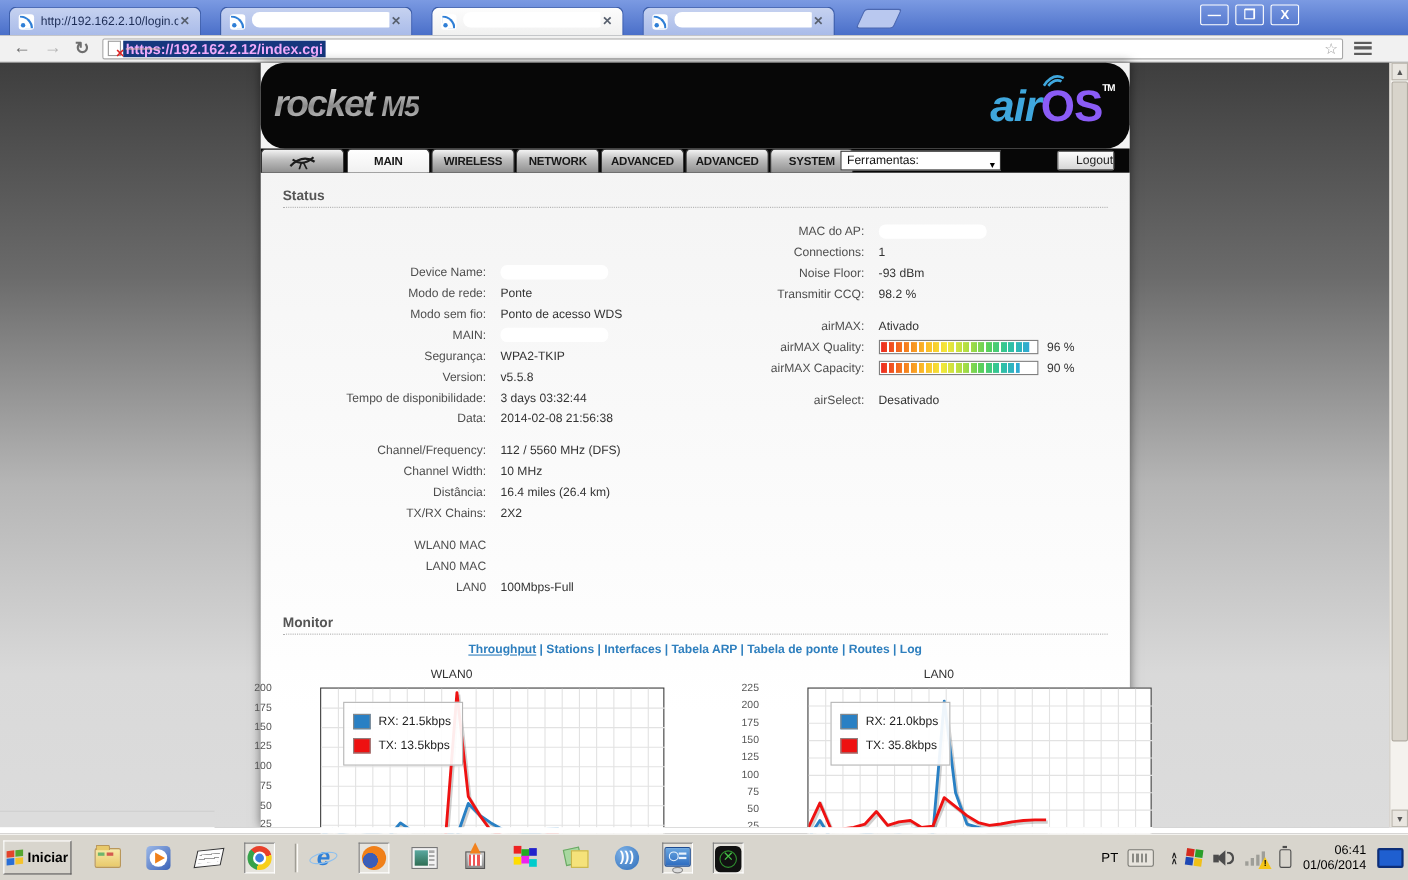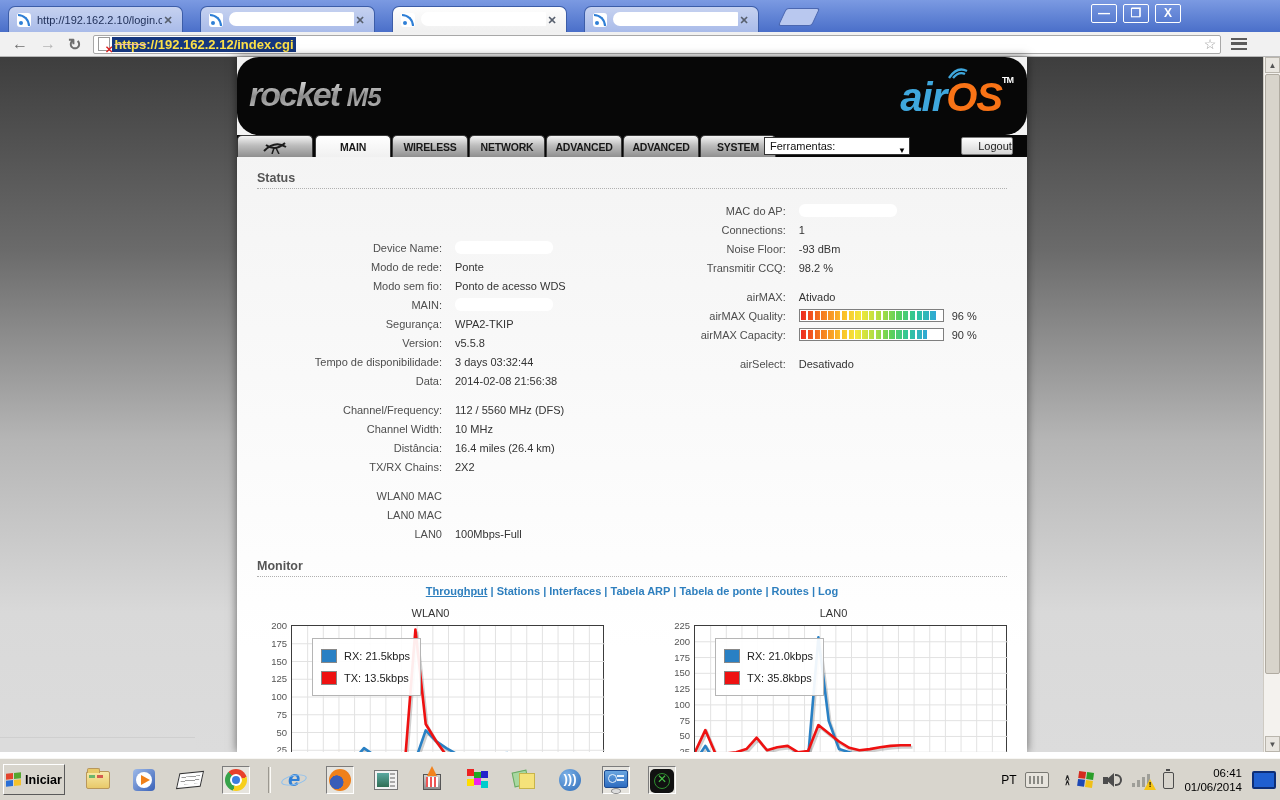--- a/index.html
+++ b/index.html
@@ -21,21 +21,21 @@
   .winbtns { position:absolute; top:4px; left:1085px; display:flex; }
   .winbtn { width:26px; height:19px; border:1px solid #fff; border-radius:2px; margin-left:6px;
     color:#fff; font-size:12px; text-align:center; line-height:17px; font-weight:bold; }
   .toolbar { position:absolute; left:0; top:32px; width:1280px; height:25px; background:#f1f1f1;
     border-bottom:1px solid #b7b7b7; display:flex; align-items:center; }
   .navglyph { font-size:16px; color:#6e6e6e; font-weight:bold; margin-left:12px; }
   .omnibox { margin-left:12px; width:1128px; height:19px; background:#fff; border:1px solid #a8a8a8;
     border-radius:2px; display:flex; align-items:center; padding:0 4px; }
   .page-icon { position:relative; width:12px; height:14px; background:#fff; border:1px solid #9a9a9a; margin-right:2px; flex:0 0 auto; }
   .page-icon::after { content:"✕"; position:absolute; right:-4px; bottom:-5px; color:#d22; font-size:10px; font-weight:bold; }
-  .urltext { font-size:13px; font-weight:bold; color:#fde047; background:#16377e; padding:0 2px; white-space:nowrap; }
+  .urltext { font-size:13px; font-weight:bold; color:#f0abfc; background:#16377e; padding:0 2px; white-space:nowrap; }
   .urltext .strike { text-decoration:line-through; text-decoration-color:#e8b7b7; }
   .omni-star { margin-left:auto; color:#9a9a9a; font-size:14px; }
   .menu-icon { margin-left:10px; margin-right:10px; width:16px; height:12px;
     border-top:2.5px solid #5c5c5c; border-bottom:2.5px solid #5c5c5c; }
   .menu-icon::after{ content:""; display:block; height:2.5px; background:#5c5c5c; margin-top:2.2px; }
 
   
   .viewport { position:absolute; left:0; top:57px; width:1280px; height:695px;
     background:linear-gradient(#3e3e3e 0%, #6b6b6b 28%, #b5b5b5 55%, #d9d9d9 80%, #dcdcdc 100%); }
   .vscrollbar { position:absolute; right:0; top:0; width:17px; height:695px; background:#f4f2ee; border-left:1px solid #cfcbc3; }
@@ -47,21 +47,21 @@
 
   .content { position:absolute; left:237px; top:0; width:790px; height:695px;
     background:linear-gradient(#f2f2f2, #ffffff 85%); box-shadow:0 0 9px rgba(0,0,0,.55); }
   .page-header { position:relative; height:78px; background:#070707;border-radius:22px; }
   .logo-rocket { position:absolute; left:12px; top:18px; font-style:italic; font-weight:bold; font-size:34px;
     letter-spacing:-2px; color:#c8c8c8; background:linear-gradient(#f5f5f5,#8a8a8a 55%,#cfcfcf);
     -webkit-background-clip:text; background-clip:text; -webkit-text-fill-color:transparent; }
   .logo-rocket .m5 { font-size:26px; letter-spacing:-1px; }
   .logo-air { position:absolute; right:14px; top:18px; font-size:40px; font-weight:bold; letter-spacing:-1px; }
   .logo-air .air { color:#3fa7dd; font-style:italic; }
-  .logo-air .os { color:#f97316;font-style:italic; }
+  .logo-air .os { color:#8b5cf6; }
   .logo-air .tm { color:#fff; font-size:9px; vertical-align:top; }
   .air-waves { position:absolute; right:58px; top:8px; width:22px; height:14px; }
 
   .navrow { position:relative; height:22px; background:#070707; }
   .nav-tab { position:absolute; top:0; height:22px; width:76px; border:1px solid #3a3a3a; border-bottom:none;
     border-radius:5px 5px 0 0; background:linear-gradient(#f4f4f4,#bdbdbd 45%,#8f8f8f);
     font-size:10.5px; font-weight:bold; color:#181818; text-align:center; line-height:22px; letter-spacing:-0.2px; }
   .nav-tab.active { background:linear-gradient(#ffffff,#f0f0f0); }
   .nav-tab.icon-tab svg { margin-top:4px; }
   .tools-select { position:absolute; right:117px; top:2px; width:146px; height:18px; background:#fff;
@@ -90,21 +90,21 @@
 
   .monitor-links { text-align:center; margin-top:8px; font-size:11px; font-weight:bold; color:#2e7fbe; }
   .monitor-links a { color:#2e7fbe; text-decoration:none; }
   .monitor-links a.current { text-decoration:underline; }
 
   .charts { display:flex; justify-content:center; gap:56px; margin-top:10px; }
   .chart-title { text-align:center; font-size:11px; color:#333; margin-bottom:6px; }
   .chart-body { display:flex; }
   .ylabels { position:relative; width:34px; flex:0 0 auto; }
   .ylabels div { position:absolute; right:4px; font-size:9.5px; color:#555; }
-  .plot { position:relative; width:313px; height:142px; border:1px solid #3c3c3c; background:#fff; }
+  .plot { position:relative; width:313px; height:142px; border:1px solid #3c3c3c; background:#fff;margin-left:40px; }
   .legend { position:absolute; left:20px; top:12px; background:rgba(255,255,255,.92); border:1px solid #b5b5b5;
     padding:6px 10px 6px 8px; }
   .legend .entry { display:flex; align-items:center; height:22px; font-size:11px; color:#222; }
   .legend .sw { width:16px; height:14px; border:1px solid #888; margin-right:7px; }
 
   .refresh-row { text-align:right; padding:10px 48px 0 0; }
   .refresh-btn { display:inline-block; width:70px; height:21px; background:linear-gradient(#fdfdfd,#dedede);
     border:1px solid #8a8a8a; border-radius:2px; font-size:11.5px; color:#222; text-align:center; line-height:19px; }
 
   

